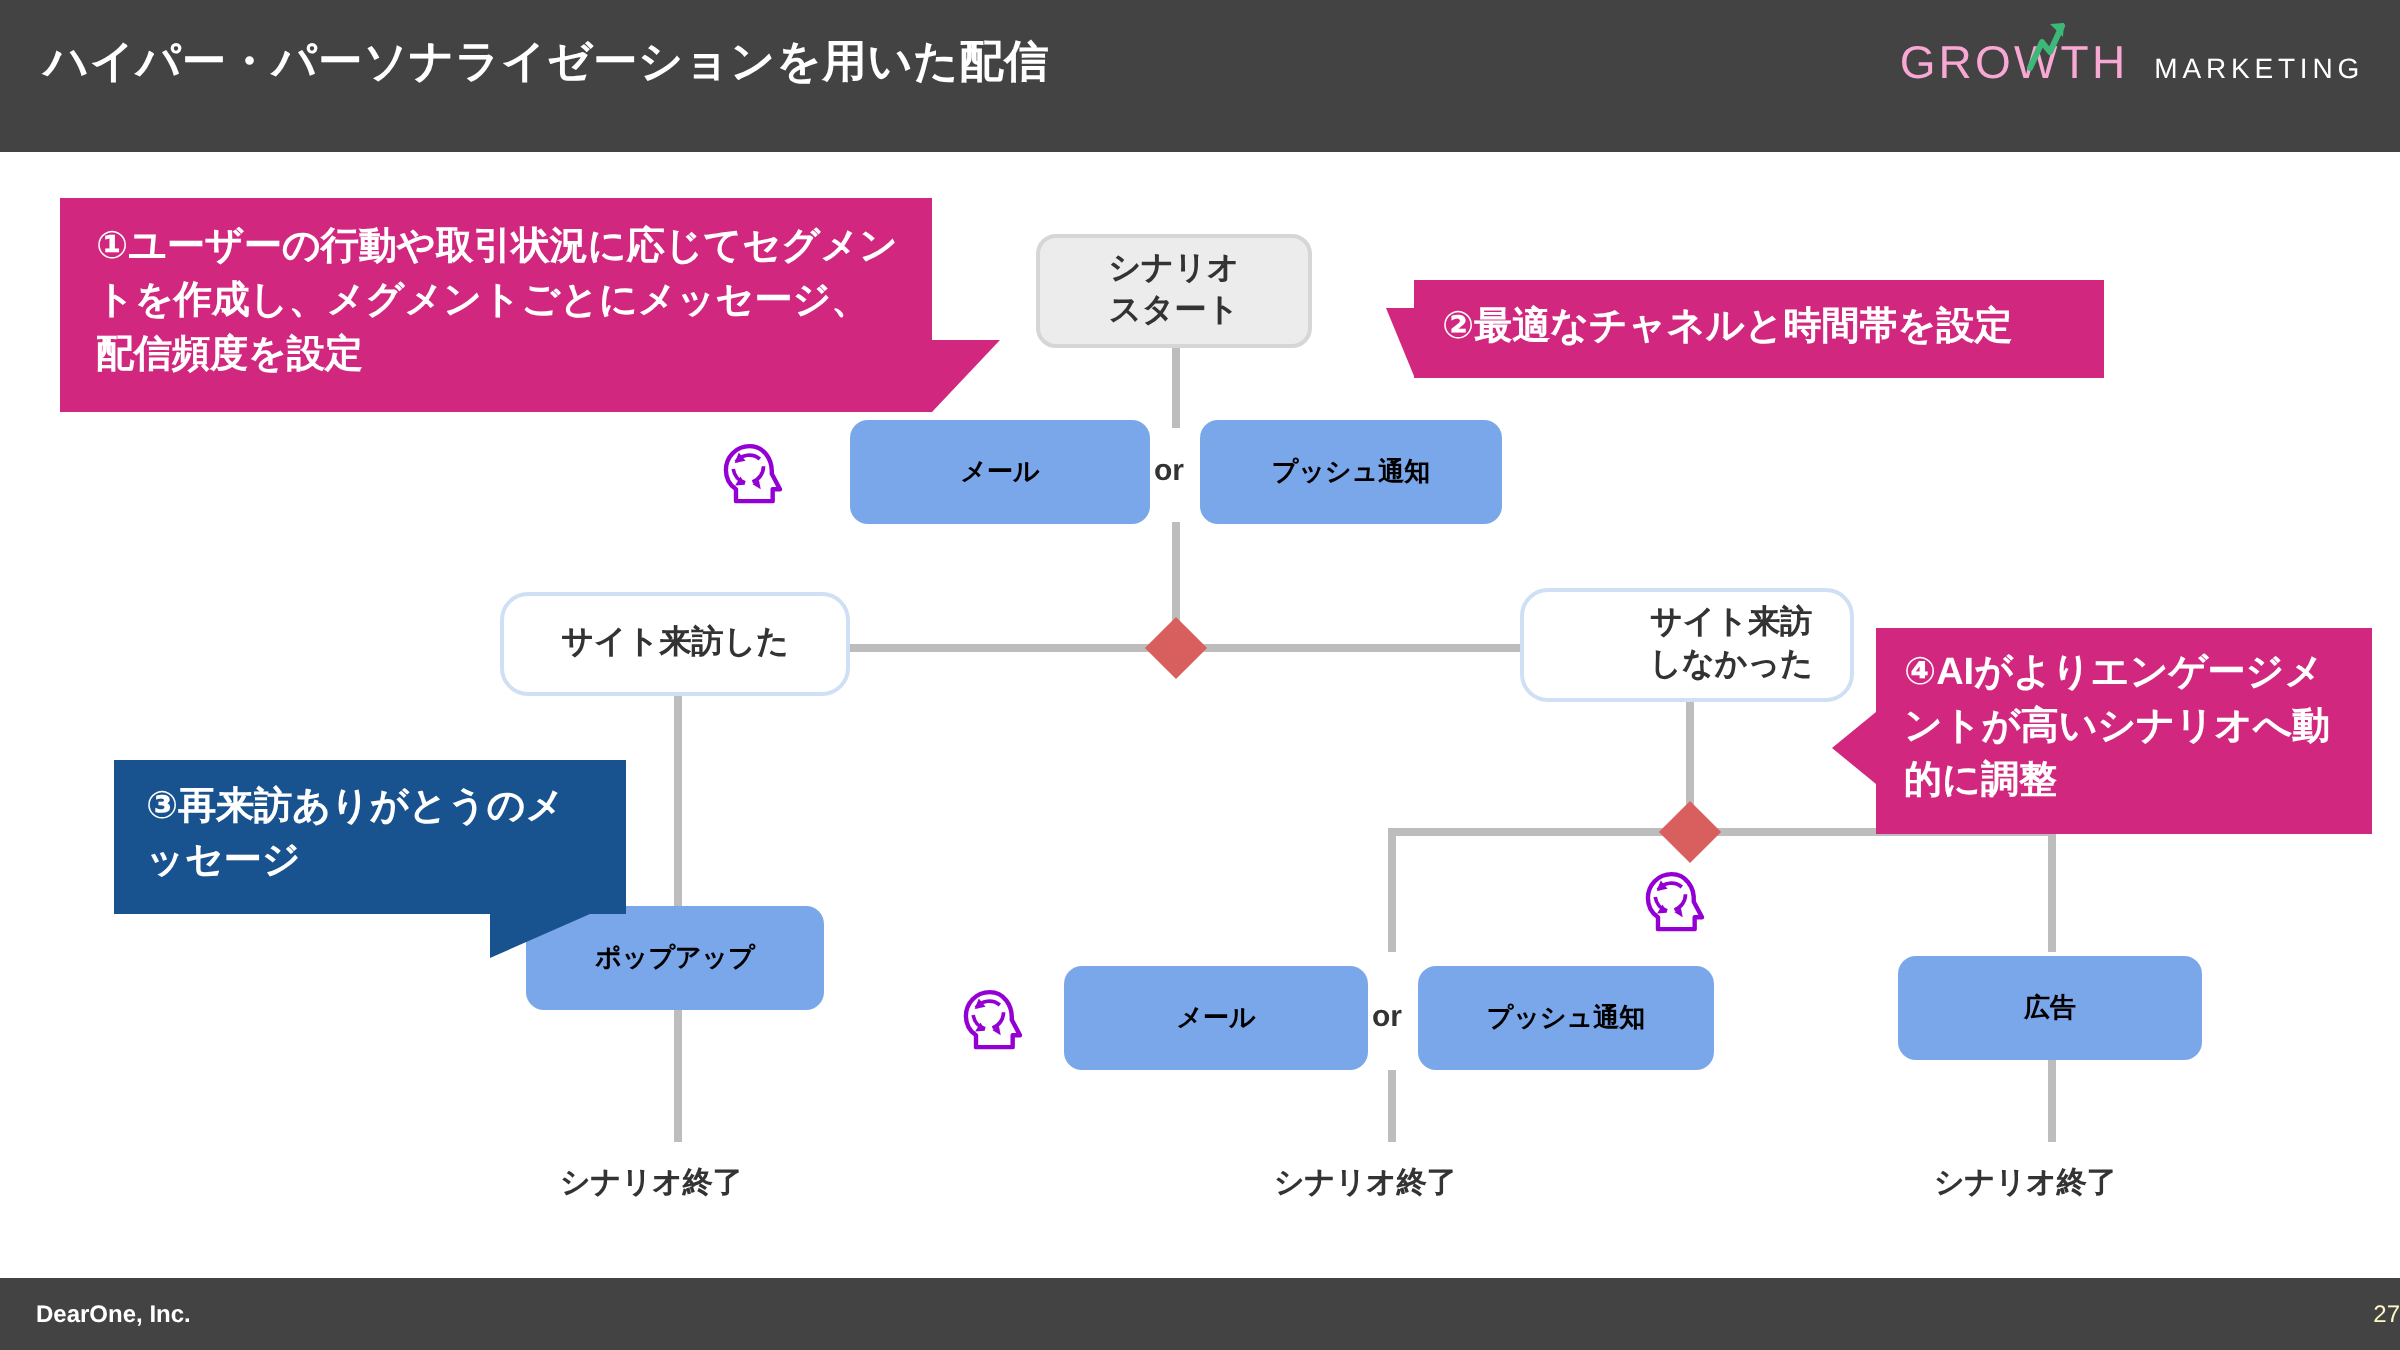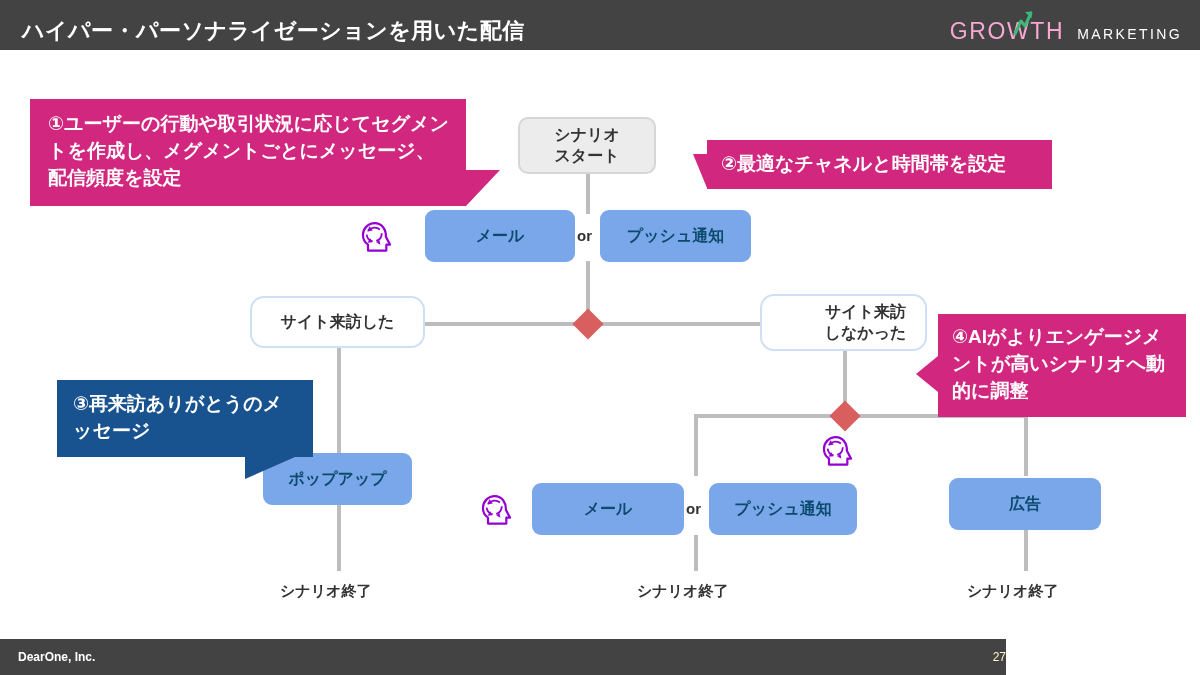--- a/index.html
+++ b/index.html
@@ -16,21 +16,21 @@
     height: 675px;
     background: #ffffff;
     overflow: hidden;
   }
 
   
   .header {
     position: absolute;
     left: 0; top: 0;
     width: 1200px;
-    height: 50px;
+    height: 76px;
     background: #434343;
   }
   .header-title {
     position: absolute;
     left: 22px; top: 16px;
     font-size: 22px;
     font-weight: bold;
     color: #ffffff;
     letter-spacing: 0.5px;
     white-space: nowrap;
@@ -62,21 +62,21 @@
     font-weight: 400;
     color: #ffffff;
     letter-spacing: 2.4px;
     white-space: nowrap;
   }
 
   
   .footer {
     position: absolute;
     left: 0; top: 639px;
-    width: 1006px;
+    width: 1200px;
     height: 36px;
     background: #434343;
   }
   .footer-company {
     position: absolute;
     left: 18px; top: 11px;
     font-size: 12px;
     font-weight: bold;
     color: #ffffff;
   }
@@ -134,22 +134,22 @@
     background: #ffffff;
     border: 2px solid #cfe0f5;
     border-radius: 14px;
     color: #333333;
     font-size: 16px;
     font-weight: bold;
   }
   .node-action {
     background: #7aa7e9;
     border-radius: 9px;
-    color: #0c4a6e;
-    font-size: 16px;
+    color: #000000;
+    font-size: 13px;
     font-weight: bold;
   }
   .or-label {
     position: absolute;
     font-size: 15px;
     font-weight: bold;
     color: #333333;
   }
   .end-label {
     position: absolute;

